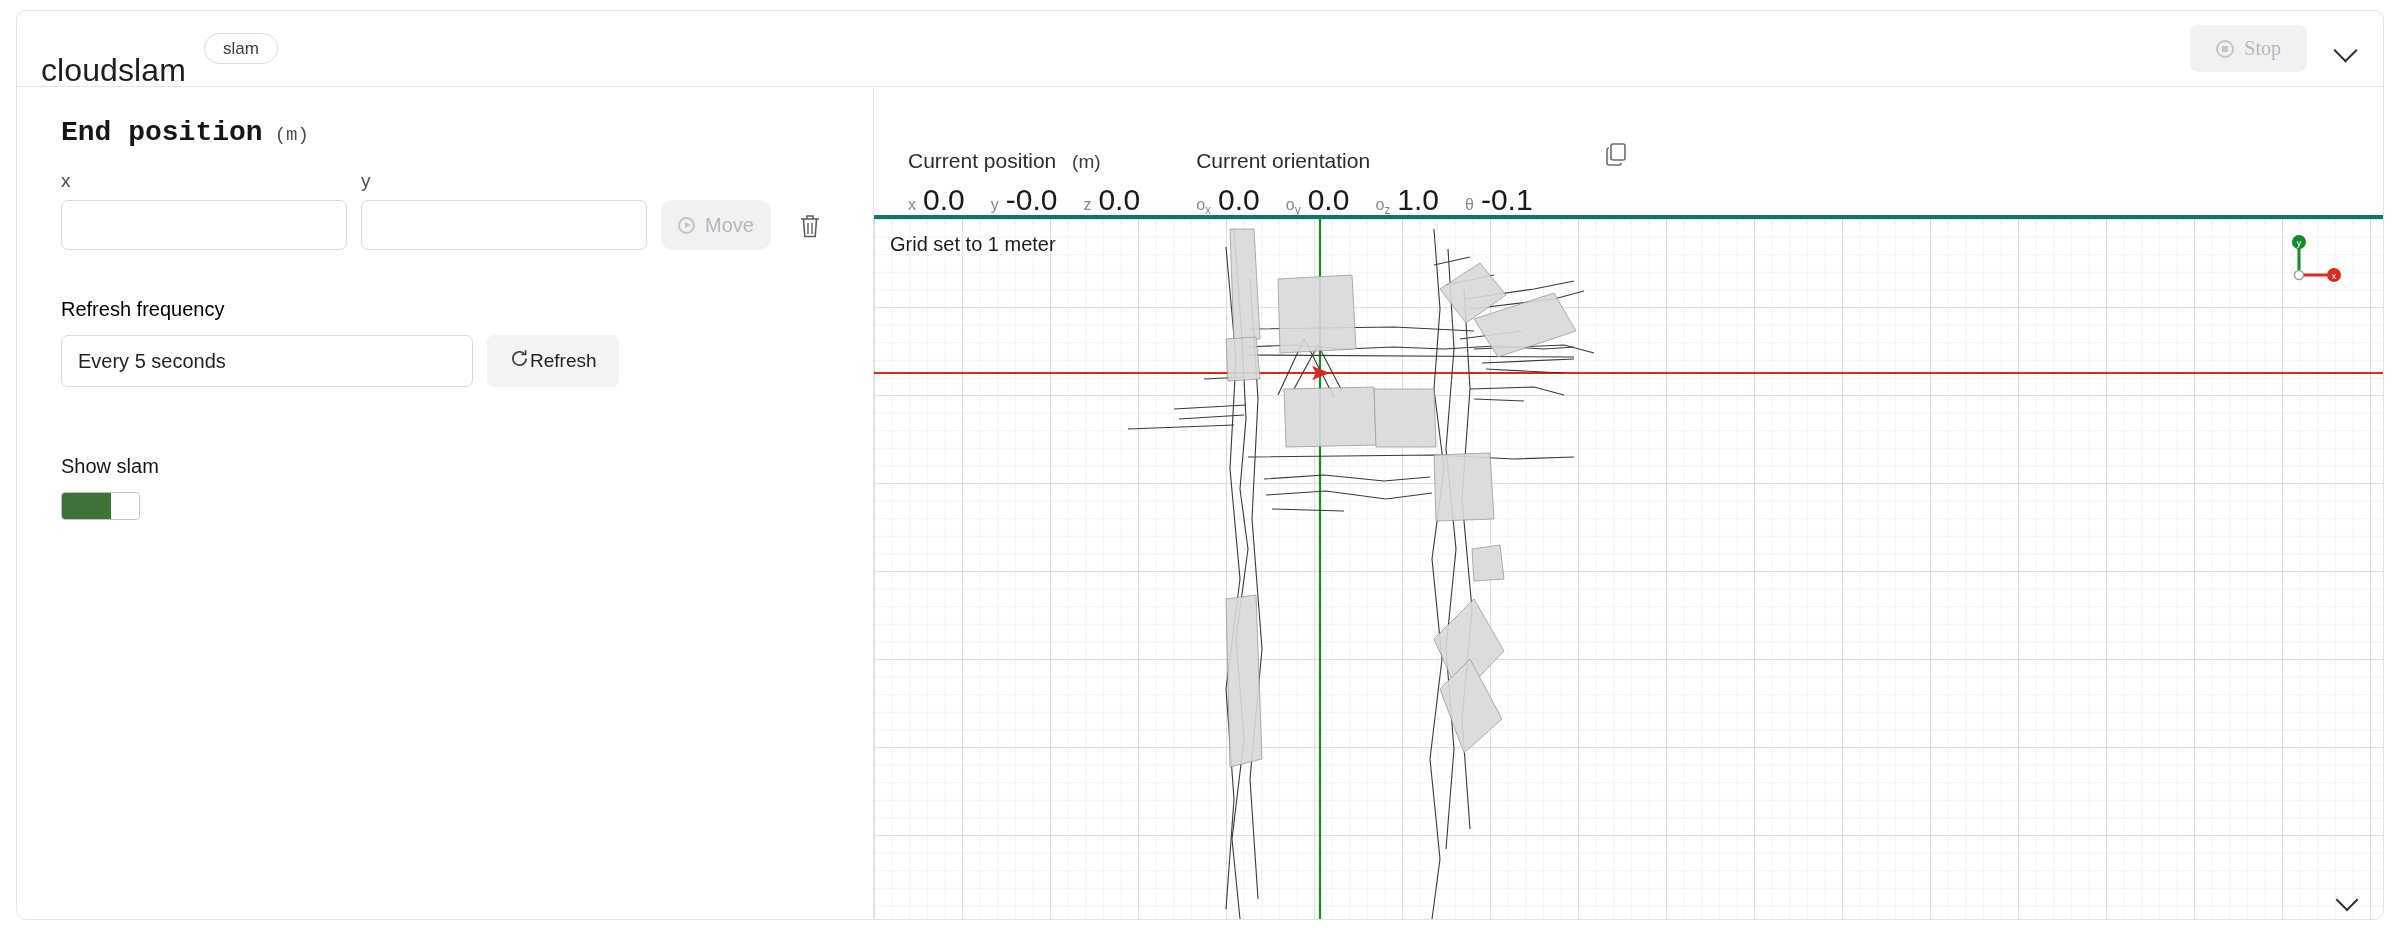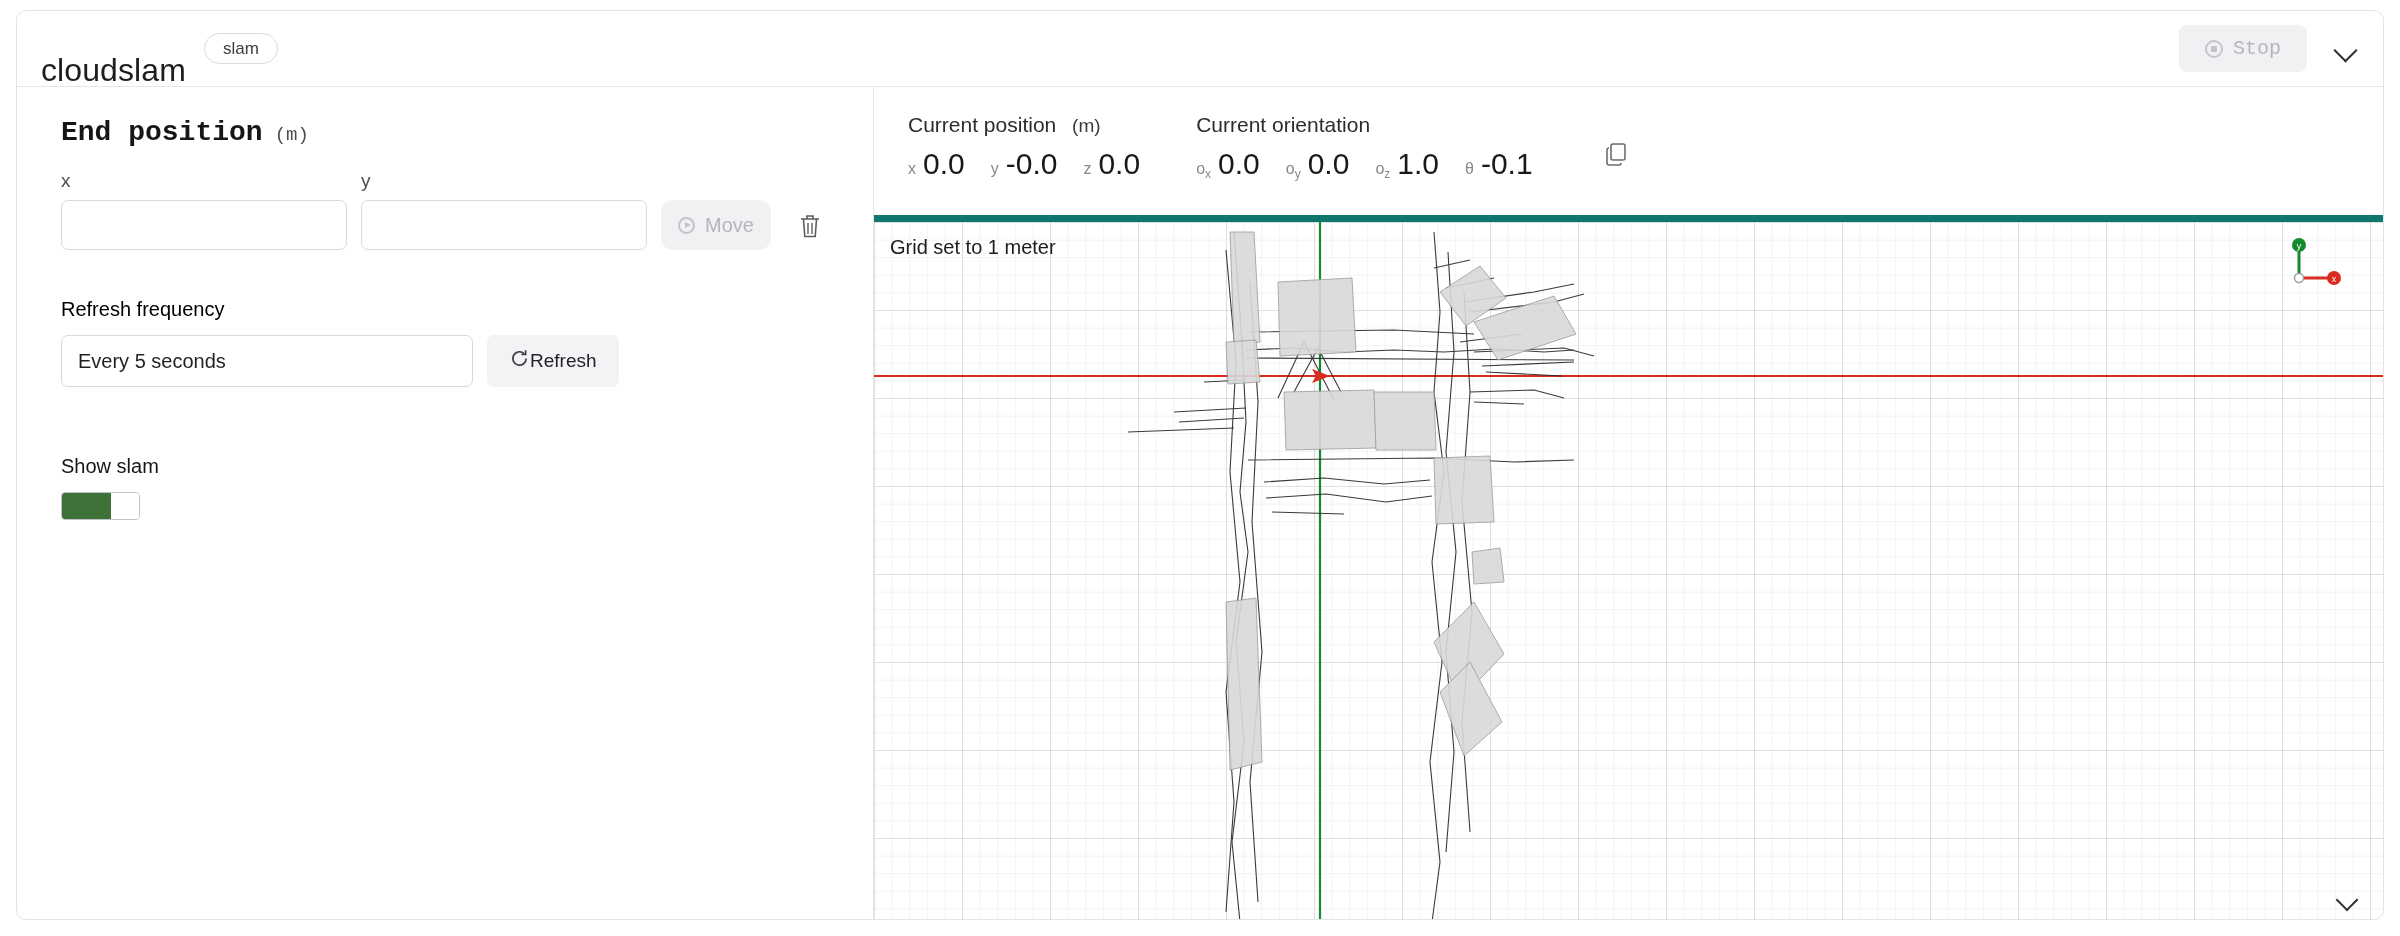--- a/index.html
+++ b/index.html
@@ -60,21 +60,21 @@
   .stop-button {
     display: flex;
     align-items: center;
     gap: 10px;
     background: #f0f1f3;
     border: none;
     border-radius: 8px;
     color: #b4b6ba;
     font-size: 20px;
     padding: 12px 26px;
-    font-family: Liberation Mono, monospace;
+    font-family: Liberation Serif, serif;
   }
   .stop-icon {
     width: 18px;
     height: 18px;
     border-radius: 50%;
     border: 2px solid #c3c5c8;
     position: relative;
     box-sizing: border-box;
   }
   .stop-icon::after {
@@ -267,20 +267,21 @@
     padding: 26px 34px 10px 34px;
     display: flex;
     align-items: flex-start;
     gap: 0;
   }
   .telem-group { margin-right: 56px; }
   .telem-title {
     font-size: 21px;
     color: #2a2c30;
     margin-bottom: 10px;
+    margin-top: 36px;
   }
   .telem-title .t-unit {
     font-size: 19px;
     color: #3a3c40;
     margin-left: 10px;
   }
   .telem-values {
     display: flex;
     align-items: baseline;
     gap: 26px;
@@ -308,21 +309,21 @@
     height: 26px;
     position: relative;
     cursor: pointer;
   }
   .map-area {
     position: absolute;
     left: 0;
     right: 0;
     top: 128px;
     bottom: 0;
-    border-top: 7px solid #0f766e;
+    border-top: 4px solid #0f766e;
     overflow: hidden;
     background: #bef264;
   }
   .grid-note {
     position: absolute;
     left: 16px;
     top: 14px;
     font-size: 20px;
     color: #1b1d20;
     z-index: 5;

